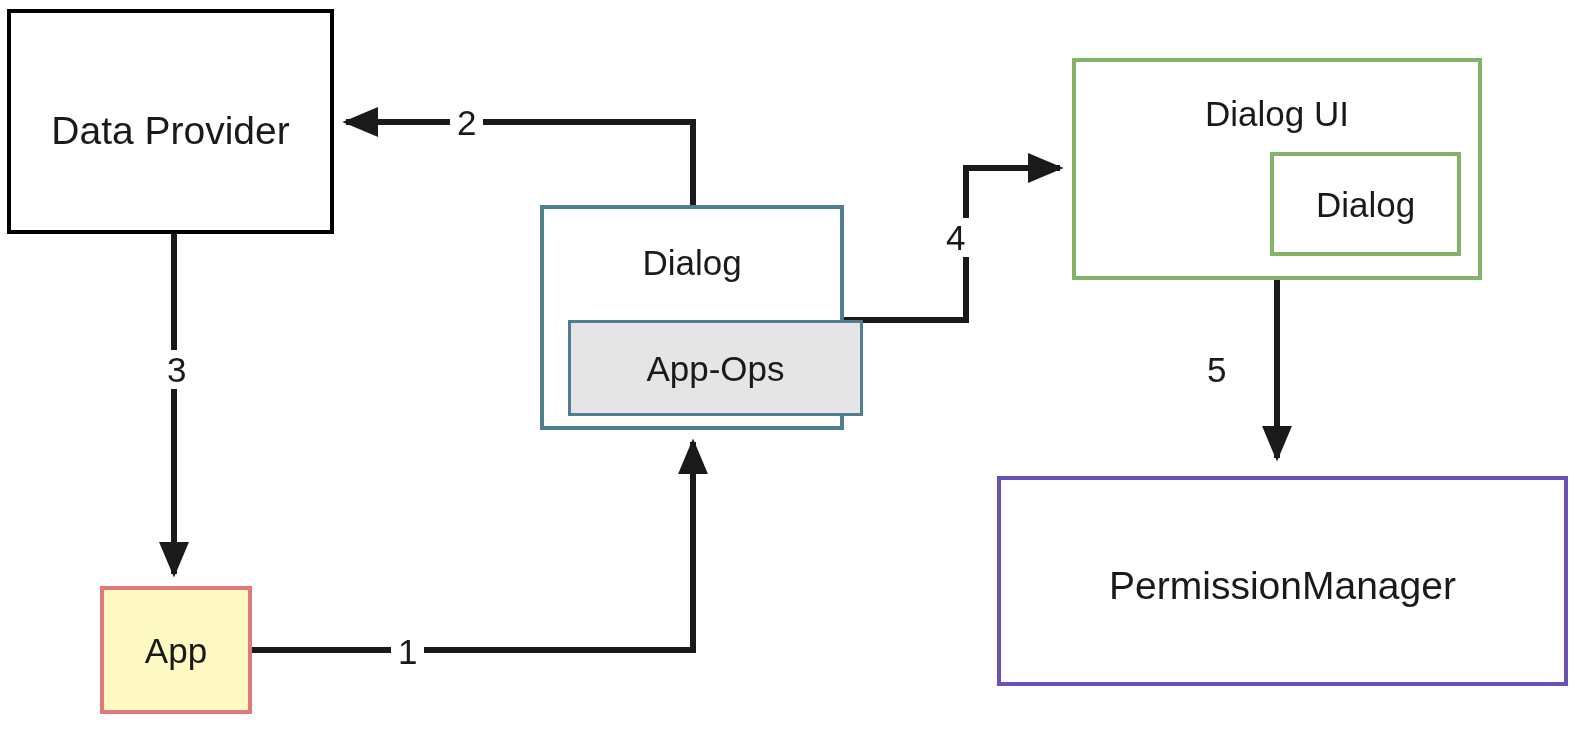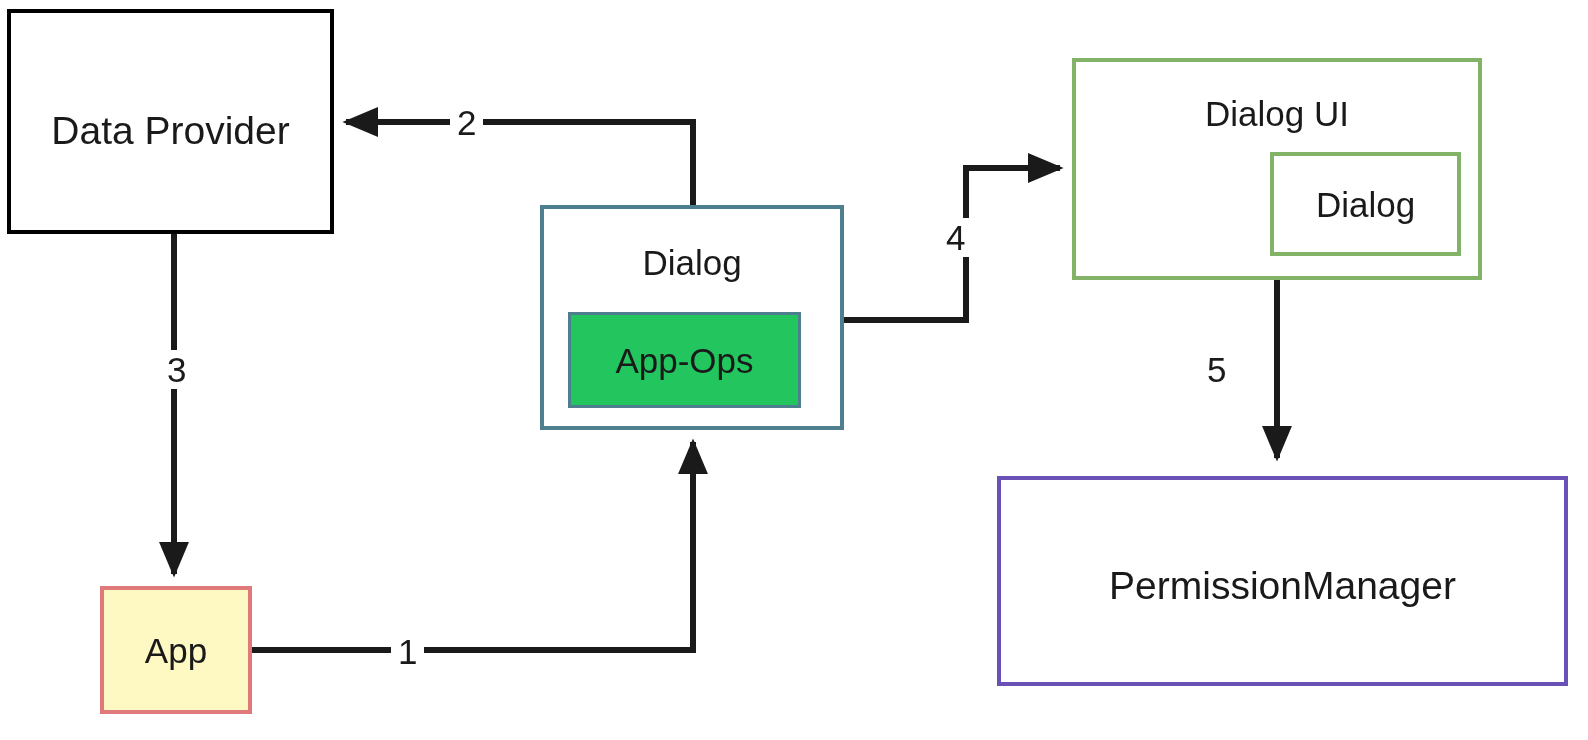--- a/index.html
+++ b/index.html
@@ -146,21 +146,21 @@
   </svg>
 
   <div class="node-box" id="node-data-provider" style="left: 7px; top: 9px; width: 327px; height: 225px; border-color: rgb(0, 0, 0); background-color: rgb(255, 255, 255);">
     <span class="node-label">Data Provider</span>
   </div>
 
   <div class="node-box" id="node-system" style="left: 540px; top: 205px; width: 304px; height: 225px; border-color: rgb(77, 127, 142); background-color: rgb(255, 255, 255);">
     <span class="node-label">Dialog</span>
   </div>
 
-  <div class="node-box" id="node-app-ops" style="left: 568px; top: 312px; width: 233px; height: 96px; border-color: rgb(77, 127, 142); background-color: #22c55e;">
+  <div class="node-box" id="node-app-ops" style="left: 568px; top: 320px; width: 295px; height: 96px; border-color: rgb(77, 127, 142); background-color: #e5e5e5;">
     <span class="node-label">App-Ops</span>
   </div>
 
   <div class="node-box" id="node-system-ui" style="left: 1072px; top: 58px; width: 410px; height: 222px; border-color: rgb(130, 179, 102); background-color: rgb(255, 255, 255);">
     <span class="node-label">Dialog UI</span>
   </div>
 
   <div class="node-box" id="node-dialog" style="left: 1270px; top: 152px; width: 191px; height: 104px; border-color: rgb(130, 179, 102); background-color: rgb(255, 255, 255);">
     <span class="node-label">Dialog</span>
   </div>

